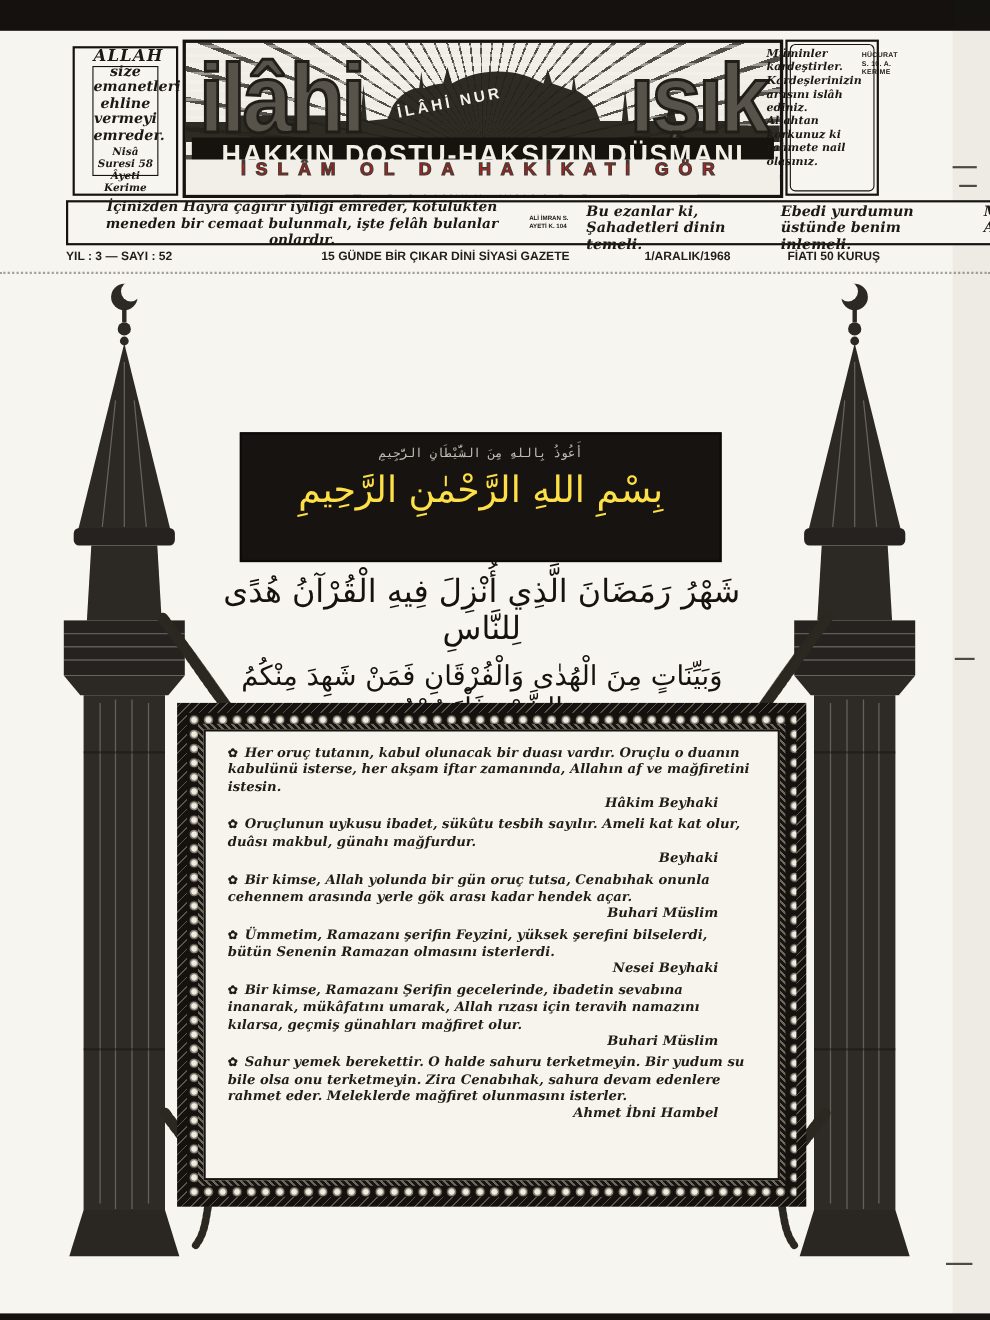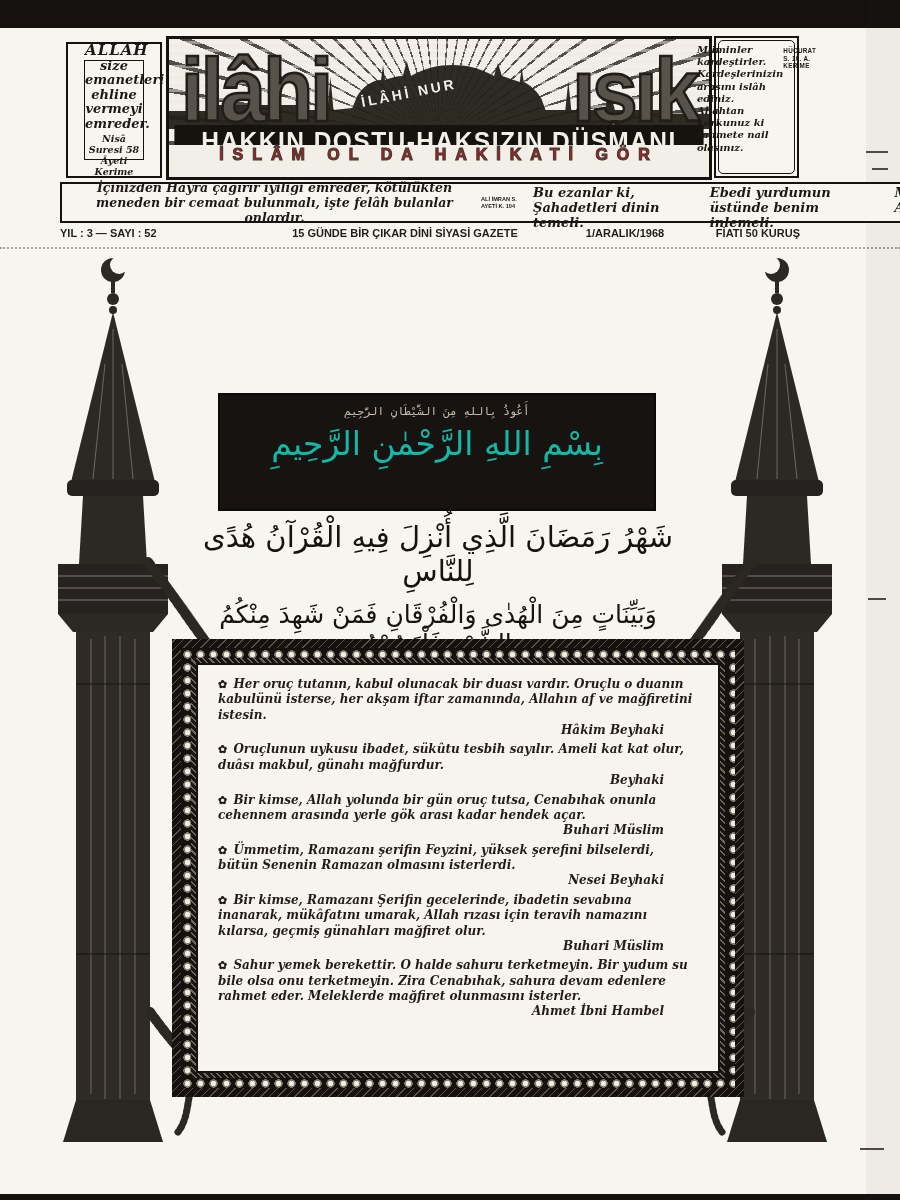--- a/index.html
+++ b/index.html
@@ -61,29 +61,29 @@
   .folio .f-freq{flex:1;text-align:center;}
   .folio .f-date{width:130px;text-align:center;}
   .folio .f-price{width:110px;text-align:right;}
   .rule{left:0;top:247px;width:900px;border-top:2px dotted rgba(62,57,50,.45);}
 
   
   .callig{left:218px;top:393px;width:438px;height:118px;background:#171310;box-sizing:border-box;
       border:2px solid #0c0a08;direction:rtl;overflow:hidden;}
   .callig .small{color:#efe9dd;opacity:.8;font-size:11px;text-align:center;margin-top:10px;
       font-family:Liberation Mono, monospace;}
-  .callig .big{color:#14b8a6;font-size:33px;text-align:center;margin-top:6px;
+  .callig .big{color:#fde047;font-size:33px;text-align:center;margin-top:6px;
       font-family:"DejaVu Sans",sans-serif;}
   .verse{left:200px;top:520px;width:476px;direction:rtl;text-align:center;color:#16120e;
       font-family:"DejaVu Sans",sans-serif;}
   .verse .v1{font-size:29px;}
   .verse .v2{font-size:25px;margin-top:12px;}
 
   
-  .frame-a{left:172px;top:639px;width:572px;height:458px;box-sizing:border-box;padding:9px;
+  .frame-a{left:161px;top:639px;width:572px;height:458px;box-sizing:border-box;padding:9px;
       background:repeating-linear-gradient(135deg,#14110e 0 2px,#5a5349 2px 3px,#14110e 3px 6px);}
   .frame-b{width:100%;height:100%;box-sizing:border-box;padding:10px;
       background-image:radial-gradient(circle at 50% 50%, #efece2 0 2.5px, #857d71 3px 4px, #14110e 4.5px);
       background-size:13px 13px;}
   .frame-c{width:100%;height:100%;box-sizing:border-box;padding:5px;
       background:repeating-linear-gradient(45deg,#171411 0 3px,#6e665b 3px 4.5px);}
   .frame-d{width:100%;height:100%;box-sizing:border-box;border:2px solid #15120f;background:#f6f4ed;
       padding:12px 20px 10px 20px;overflow:hidden;
       font-family:"DejaVu Serif",serif;font-style:italic;font-weight:bold;color:#211c17;}
   .hq{margin-bottom:5px;}

